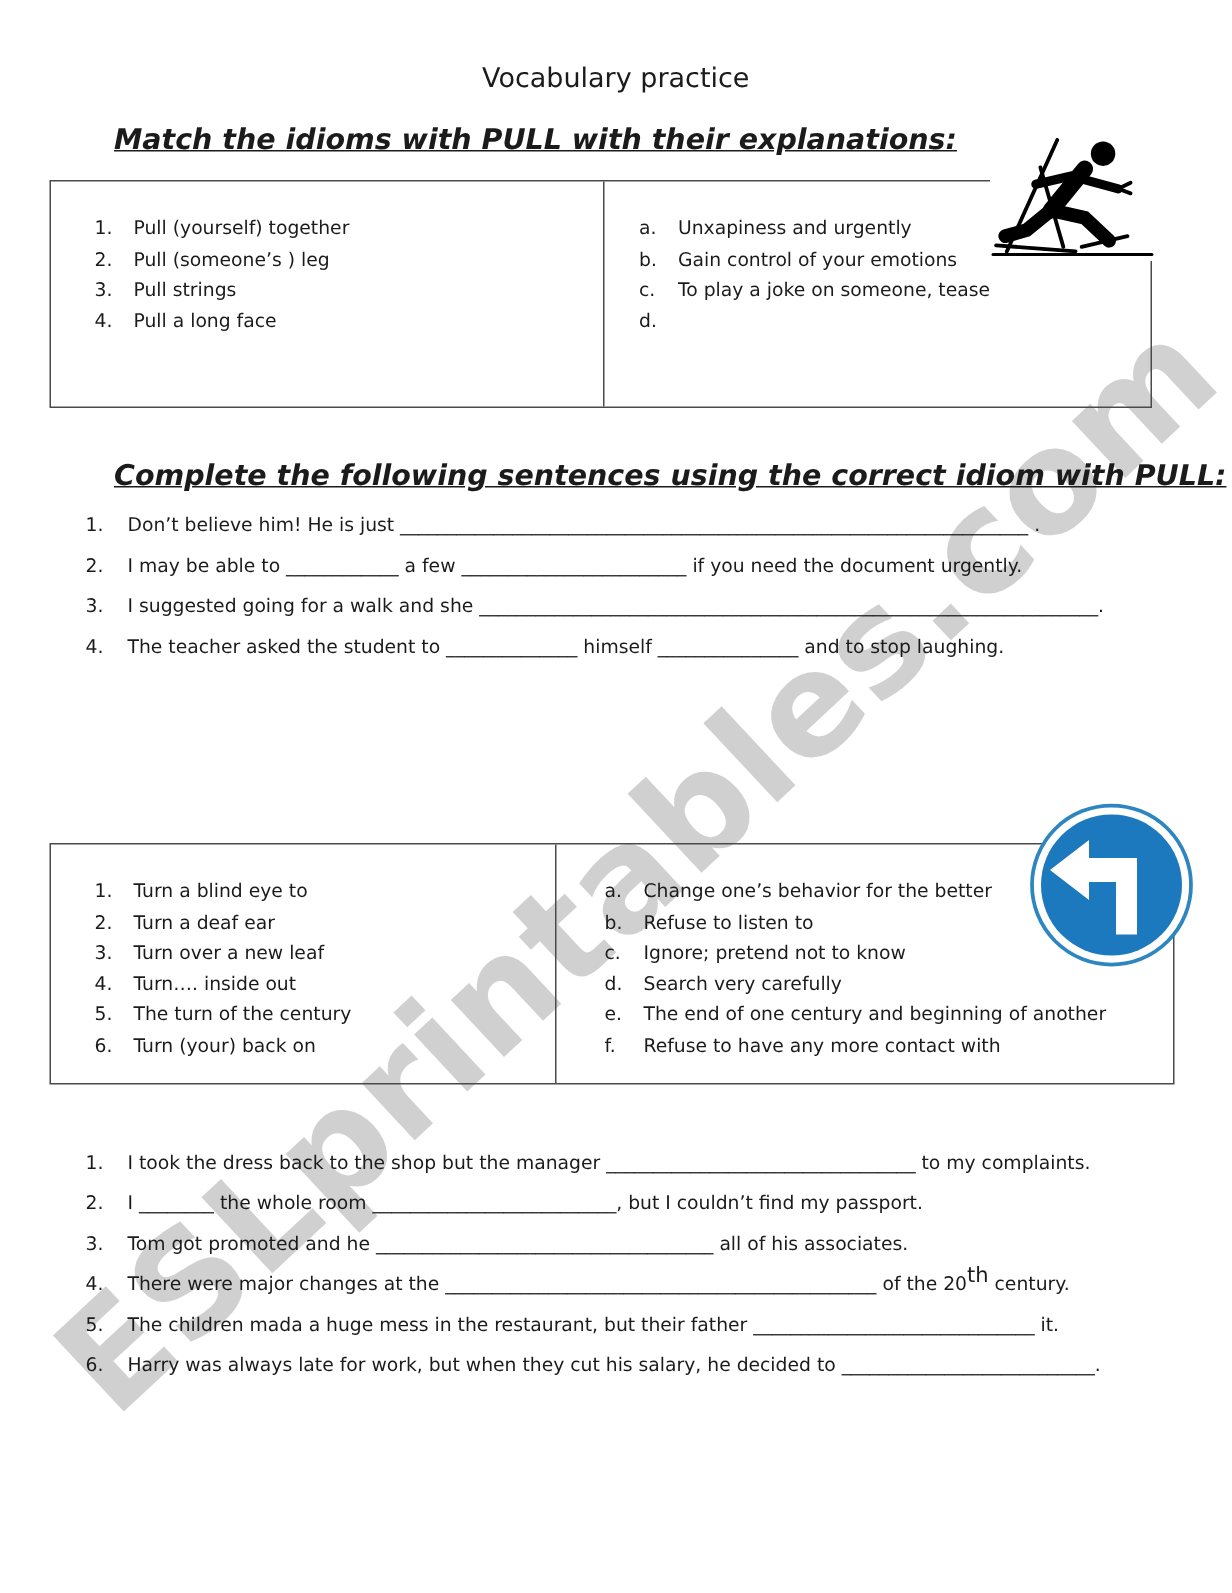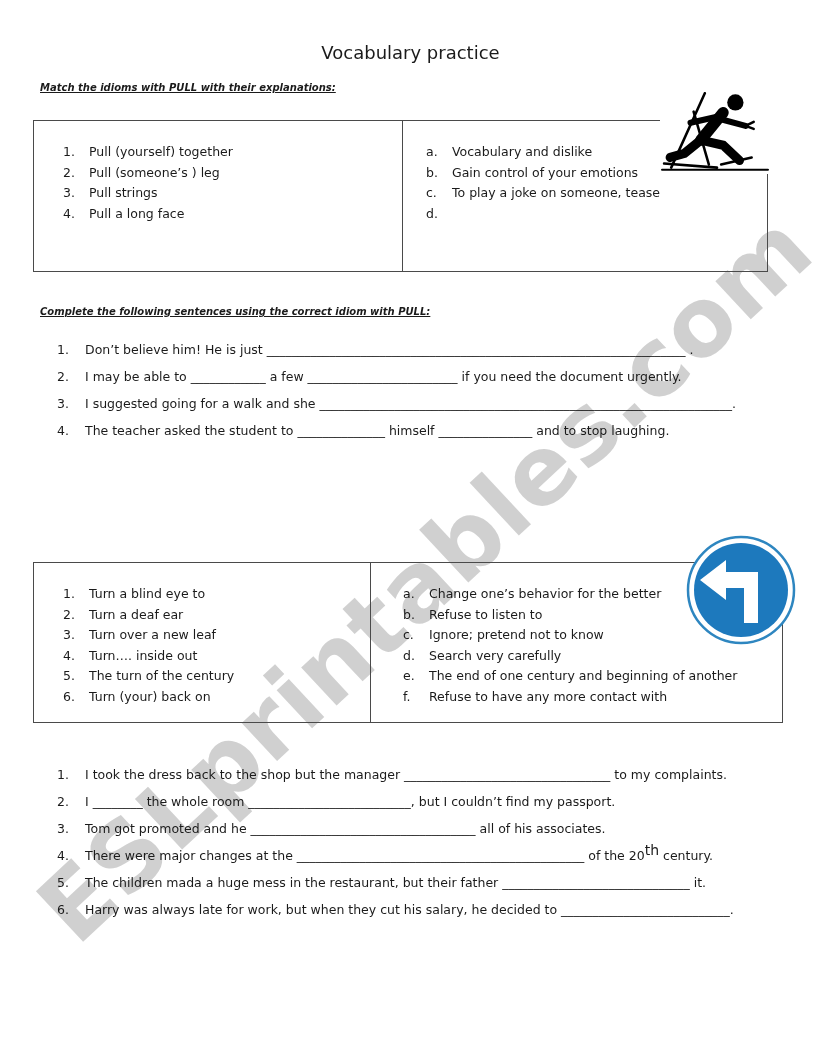--- a/index.html
+++ b/index.html
@@ -8,21 +8,21 @@
     font-family:"DejaVu Sans",sans-serif;color:#1b1b1b;overflow:hidden;
   }
   .watermark{
     position:absolute;left:-95px;top:523px;width:1040px;text-align:center;
     font-size:95px;font-weight:bold;letter-spacing:1px;color:#bfbfbf;opacity:.72;
     transform:rotate(-43deg);transform-origin:center;white-space:nowrap;
     z-index:1;pointer-events:none;
   }
   .layer{position:absolute;z-index:2;}
   .title{top:42px;left:0;right:0;text-align:center;font-size:18px;}
-  .h{font-size:10px;font-weight:bold;font-style:italic;text-decoration:underline;white-space:nowrap;}
+  .h{font-size:19px;font-weight:bold;font-style:italic;text-decoration:underline;white-space:nowrap;margin-left:36px;}
   .h1{top:82px;left:40px;}
   .h2{top:306px;left:40px;text-align:center;}
   .h3{top:519px;left:33px;}
   .tbl{border:1px solid #4a4a4a;display:flex;align-items:stretch;}
   .tbl1{top:120px;left:33px;width:733px;height:150px;}
   .tbl2{top:562px;left:33px;width:748px;height:159px;}
   .cell{padding-top:21px;box-sizing:border-box;}
   .tbl1 .cl{width:369px;border-right:1px solid #4a4a4a;}
   .tbl1 .cr{flex:1;}
   .tbl2 .cl{width:337px;border-right:1px solid #4a4a4a;}
@@ -67,21 +67,21 @@
           <span class="t">Pull strings</span>
         </div>
       <div class="mi">
           <span class="n">4.</span>
           <span class="t">Pull a long face</span>
         </div>
     </div>
     <div class="cell cr">
       <div class="mi">
           <span class="n">a.</span>
-          <span class="t">Vocabulary and dislike</span>
+          <span class="t">Unxapiness and urgently</span>
         </div>
       <div class="mi">
           <span class="n">b.</span>
           <span class="t">Gain control of your emotions</span>
         </div>
       <div class="mi">
           <span class="n">c.</span>
           <span class="t">To play a joke on someone, tease</span>
         </div>
       <div class="mi">

